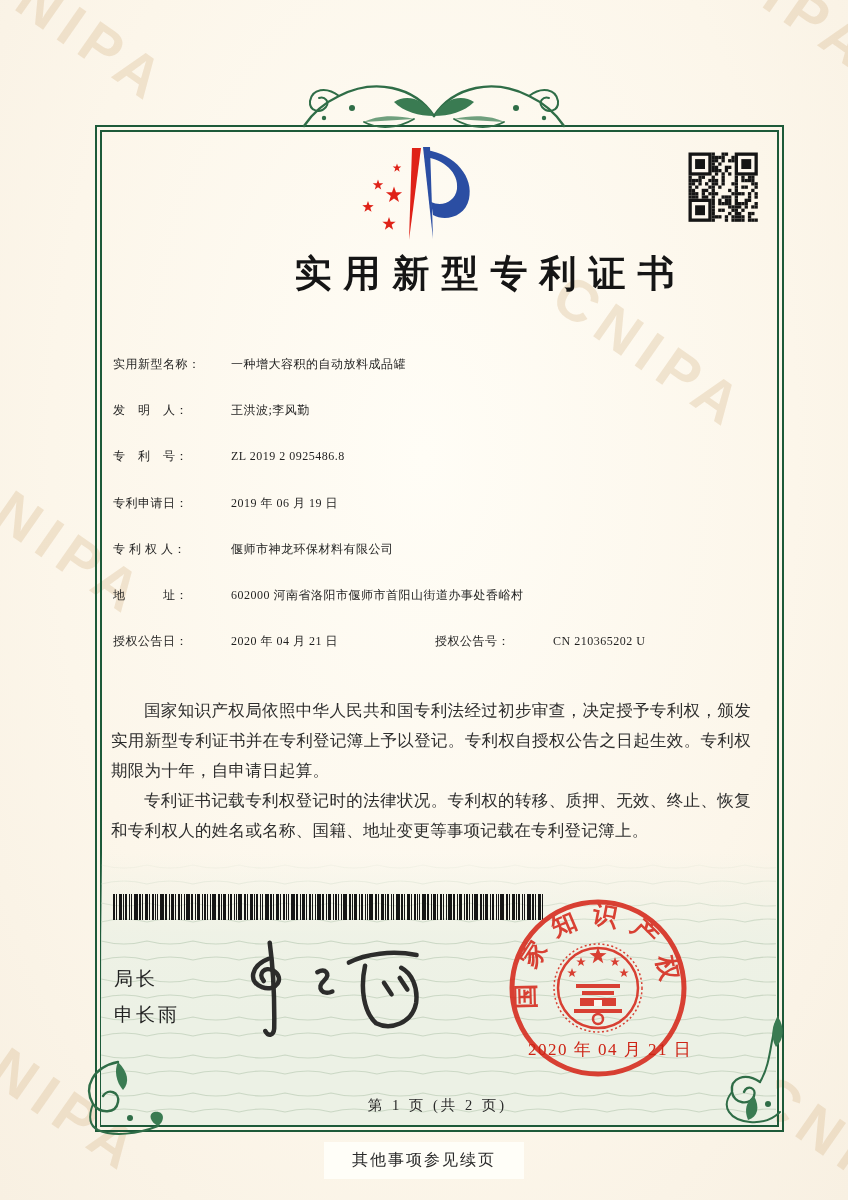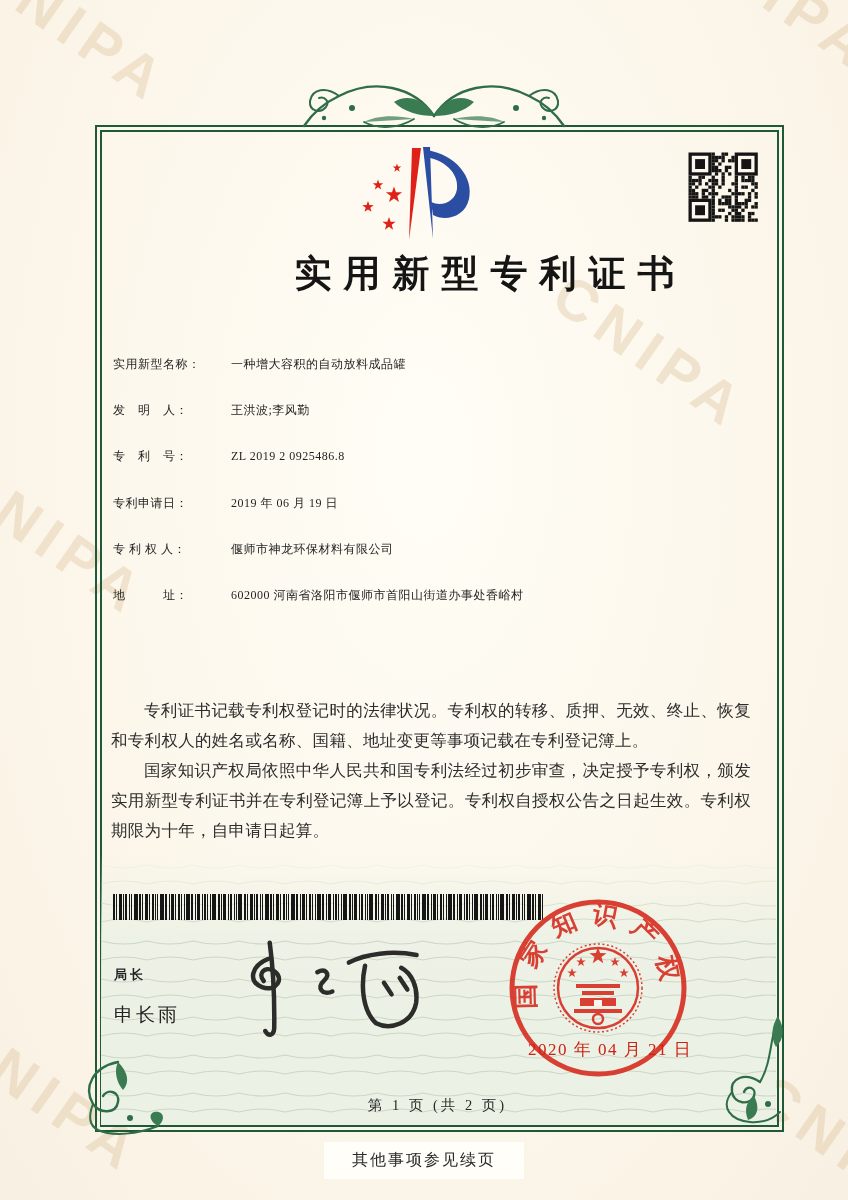--- a/index.html
+++ b/index.html
@@ -35,22 +35,22 @@
   .qr{position:absolute; left:686px; top:150px;}
   .fields{position:absolute; left:113px; top:358px; width:645px; font-size:12px; line-height:1.1;}
   .frow{margin-bottom:33px; white-space:nowrap; position:relative;}
   .flabel{display:inline-block; min-width:118px; letter-spacing:.5px;}
   .fvalue{letter-spacing:.5px;}
   .pair2{position:absolute; left:322px; top:0;}
   .body-text{position:absolute; left:111px; top:696px; width:640px; font-size:16.5px;
     line-height:1.82; color:#2d2d2d; text-align:justify;}
   .body-text p{margin:0; text-indent:2em; letter-spacing:.3px;}
   .barcode{position:absolute; left:113px; top:894px;}
-  .signer-title{position:absolute; left:114px; top:966px; font-size:13px;
-    font-family:"Liberation Sans","DejaVu Sans",sans-serif; color:#222; letter-spacing:3px;font-weight:bold;}
+  .signer-title{position:absolute; left:114px; top:966px; font-size:19px;
+    font-family:"Liberation Sans","DejaVu Sans",sans-serif; color:#222; letter-spacing:3px;}
   .signer-name{position:absolute; left:114px; top:1002px; font-size:19px;
     font-family:"Liberation Sans","DejaVu Sans",sans-serif; color:#222; letter-spacing:3px;}
   .signature{position:absolute; left:222px; top:930px;}
   .seal{position:absolute; left:502px; top:892px; opacity:.95;}
   .seal-date{position:absolute; left:528px; top:1038px; font-size:17px; color:#cd2314;
     letter-spacing:1.5px; font-weight:500;}
   .page-note{position:absolute; left:95px; top:1096px; width:685px; text-align:center;
     font-size:14.5px; letter-spacing:3px; color:#2a2a2a;}
   .cont-note{position:absolute; left:0; top:1142px; width:848px; text-align:center;}
   .cont-note span{display:inline-block; background:rgba(255,254,249,.92); padding:8px 28px;
@@ -323,25 +323,33 @@
     </div>
     <div class="frow">
       <span class="flabel">专利申请日：</span><span class="fvalue">2019 年 06 月 19 日</span>
     </div>
     <div class="frow">
       <span class="flabel">专 利 权 人：</span><span class="fvalue">偃师市神龙环保材料有限公司</span>
     </div>
     <div class="frow">
       <span class="flabel">地　　　址：</span><span class="fvalue">602000 河南省洛阳市偃师市首阳山街道办事处香峪村</span>
     </div>
+    <div class="frow">
+      <span>
+        <span class="flabel">授权公告日：</span><span class="fvalue">2020 年 04 月 21 日</span>
+      </span>
+      <span class="pair2">
+        <span class="flabel">授权公告号：</span><span class="fvalue">CN 210365202 U</span>
+      </span>
+    </div>
   </div>
 
   <div class="body-text">
+    <p>国家知识产权局依照中华人民共和国专利法经过初步审查，决定授予专利权，颁发实用新型专利证书并在专利登记簿上予以登记。专利权自授权公告之日起生效。专利权期限为十年，自申请日起算。</p>
     <p>专利证书记载专利权登记时的法律状况。专利权的转移、质押、无效、终止、恢复和专利权人的姓名或名称、国籍、地址变更等事项记载在专利登记簿上。</p>
-    <p>国家知识产权局依照中华人民共和国专利法经过初步审查，决定授予专利权，颁发实用新型专利证书并在专利登记簿上予以登记。专利权自授权公告之日起生效。专利权期限为十年，自申请日起算。</p>
   </div>
 
   <svg class="barcode" id="barcode-svg" width="437" height="27" viewBox="0 0 437 27">
       <rect x="0" y="0" width="2" height="26" fill="#151515"></rect>
       <rect x="3" y="0" width="1" height="26" fill="#151515"></rect>
       <rect x="6" y="0" width="3" height="26" fill="#151515"></rect>
       <rect x="10" y="0" width="1" height="26" fill="#151515"></rect>
       <rect x="12" y="0" width="2" height="26" fill="#151515"></rect>
       <rect x="16" y="0" width="1" height="26" fill="#151515"></rect>
       <rect x="18" y="0" width="1" height="26" fill="#151515"></rect>

